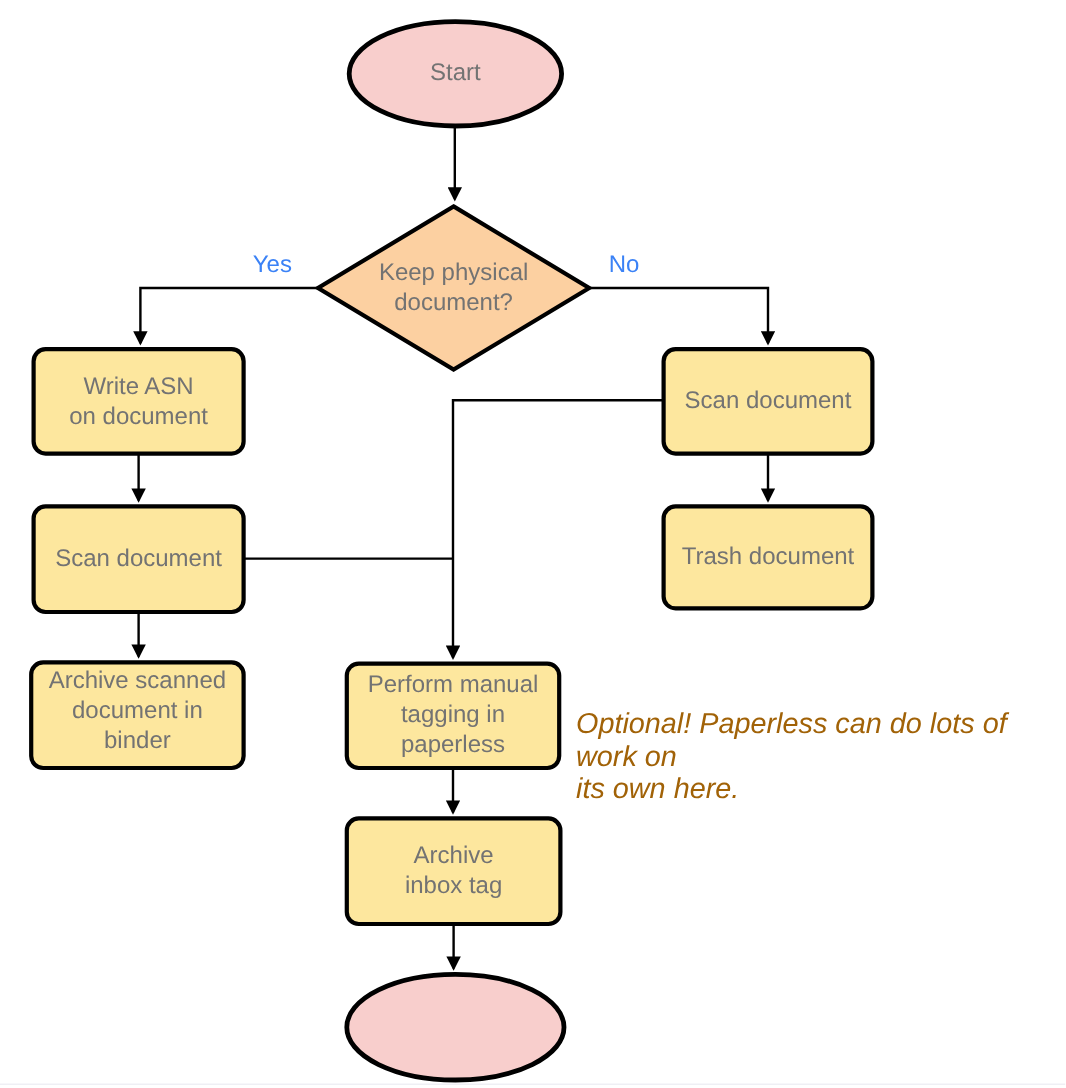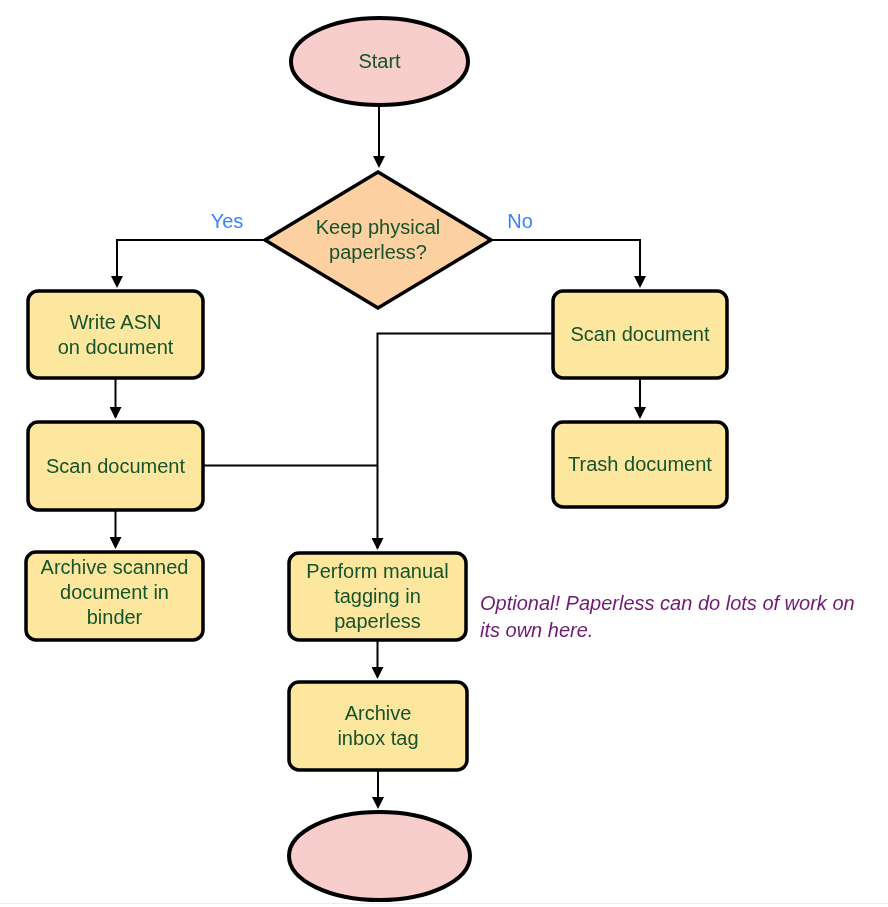--- a/index.html
+++ b/index.html
@@ -19,35 +19,35 @@
   ellipse.shape { stroke-width: 4; }
   .node-label {
     position: absolute;
     display: flex;
     align-items: center;
     justify-content: center;
     text-align: center;
     white-space: pre-line;
     font-size: 20px;
     line-height: 25px;
-    color: #14532d;
+    color: #737373;
   }
   .edge-label {
     position: absolute;
     text-align: center;
     font-size: 20px;
     line-height: 24px;
     color: #3b82f6;
   }
   .annotation {
     position: absolute;
     font-style: italic;
-    font-size: 20px;
+    font-size: 24px;
     line-height: 27px;
-    color: #701a75;
+    color: #a16207;
     white-space: pre-line;
   }
   .bottom-divider {
     position: absolute;
     left: 0; top: 903px;
     width: 888px; height: 1px;
     background: #ebebf2;
   }
 </style>
 </head>
@@ -80,21 +80,21 @@
     <rect class="shape" x="26" y="552" width="177" height="88" rx="10" ry="10" fill="#fde79e"></rect>
     <rect class="shape" x="553" y="291" width="174" height="87" rx="10" ry="10" fill="#fde79e"></rect>
     <rect class="shape" x="553" y="422" width="174" height="85" rx="10" ry="10" fill="#fde79e"></rect>
     <rect class="shape" x="289" y="553" width="177" height="87" rx="10" ry="10" fill="#fde79e"></rect>
     <rect class="shape" x="289" y="682" width="178" height="88" rx="10" ry="10" fill="#fde79e"></rect>
     <ellipse class="shape" cx="379.5" cy="856" rx="90.5" ry="44" fill="#f8cecc"></ellipse>
   </svg>
 
   <div class="node-label" style="left:289px; top:18px; width:181px; height:87px;">Start</div>
   <div class="node-label" style="left:278px; top:196px; width:200px; height:88px;">Keep physical
-paperless?</div>
+document?</div>
   <div class="node-label" style="left:28px; top:291px; width:175px; height:87px;text-align:center;">Write ASN
 on document</div>
   <div class="node-label" style="left:28px; top:422px; width:175px; height:88px;">Scan document</div>
   <div class="node-label" style="left:26px; top:552px; width:177px; height:80px;">Archive scanned
 document in
 binder</div>
   <div class="node-label" style="left:553px; top:291px; width:174px; height:87px;">Scan document</div>
   <div class="node-label" style="left:289px; top:553px; width:177px; height:87px;">Perform manual
 tagging in
 paperless</div>

